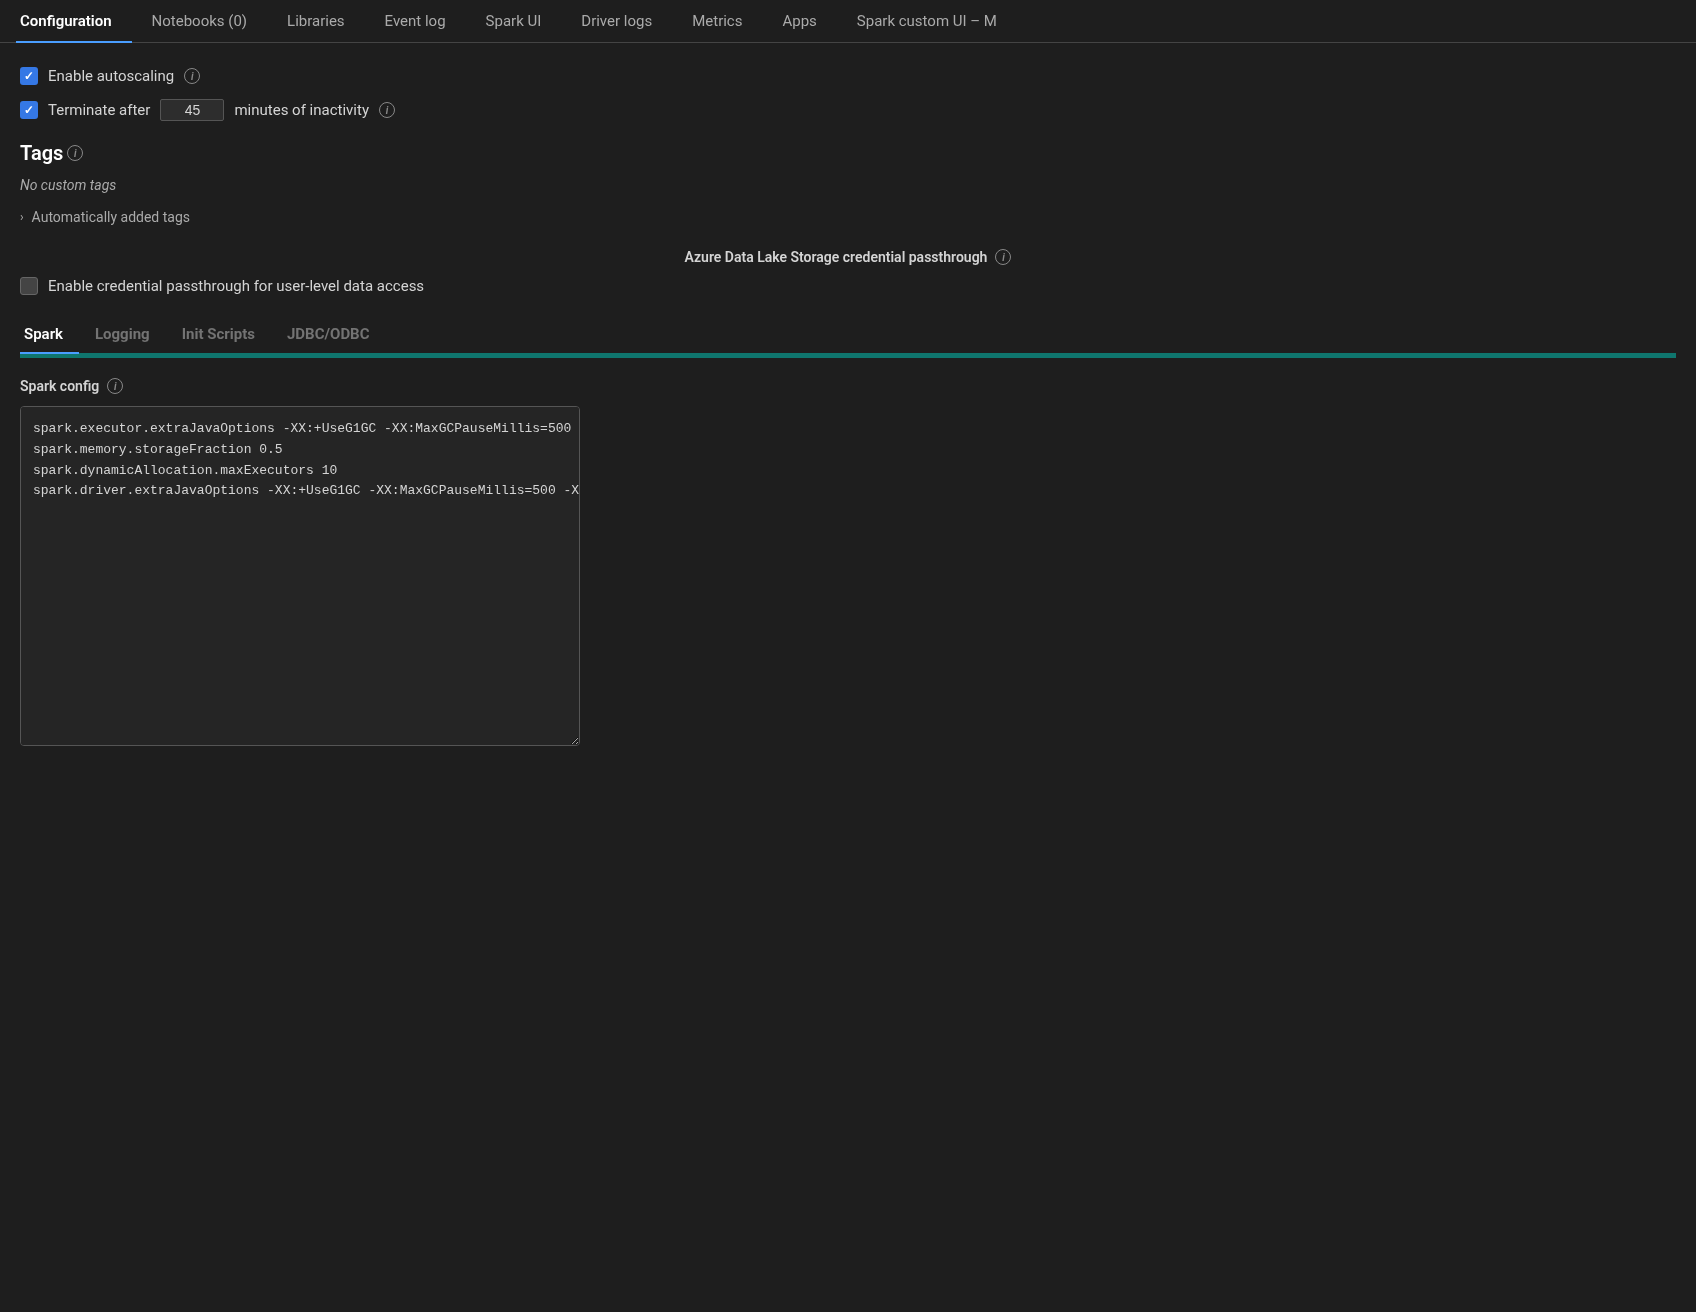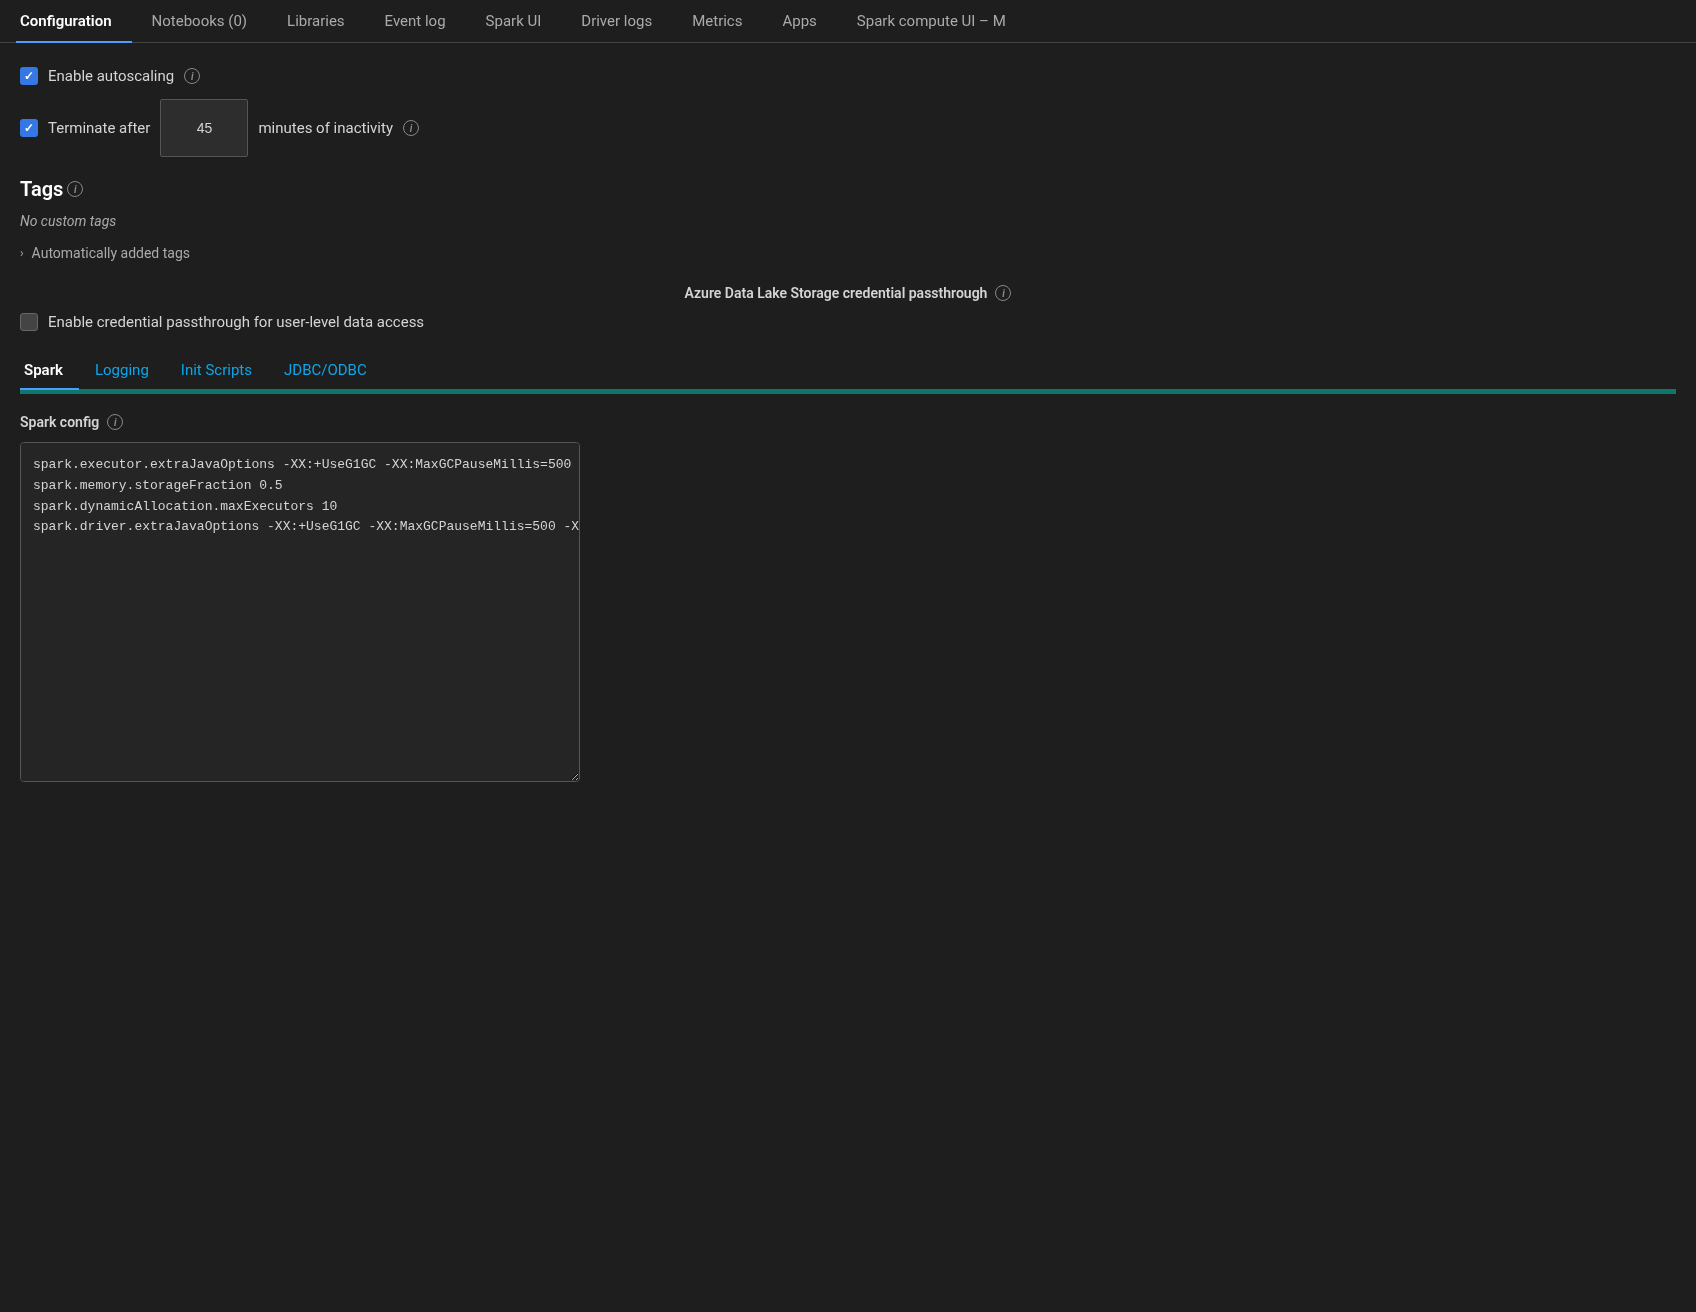--- a/index.html
+++ b/index.html
@@ -116,23 +116,23 @@
       cursor: help;
       font-style: italic;
       font-weight: bold;
       flex-shrink: 0;
     }
 
     .terminate-input {
       background-color: #2d2d2d;
       border: 1px solid #555;
       color: #d4d4d4;
-      padding: 20px 8px;
-      font-size: 14px;
-      width: 88px;
+      padding: 2px 8px;
+      font-size: 14px;
+      width: 64px;
       text-align: center;
       border-radius: 2px;
     }
 
     
     .section-title {
       font-size: 20px;
       font-weight: 600;
       color: #ffffff;
       margin-bottom: 12px;
@@ -213,23 +213,23 @@
     .sub-tabs {
       display: flex;
       border-bottom: 5px solid #0f766e;
       margin-bottom: 20px;
       gap: 0;
     }
 
     .sub-tab {
       padding: 10px 16px;
       cursor: pointer;
-      color: #0ea5e9;
+      color: #737373;
       font-size: 15px;
-      font-weight: 400;
+      font-weight: 700;
       position: relative;
     }
 
     .sub-tab.active {
       color: #ffffff;
       font-weight: 600;
     }
 
     .sub-tab.active::after {
       content: '';
@@ -276,21 +276,21 @@
 
 <div class="nav-tabs">
   <div class="nav-tab active">Configuration</div>
   <div class="nav-tab">Notebooks (0)</div>
   <div class="nav-tab">Libraries</div>
   <div class="nav-tab">Event log</div>
   <div class="nav-tab">Spark UI</div>
   <div class="nav-tab">Driver logs</div>
   <div class="nav-tab">Metrics</div>
   <div class="nav-tab">Apps</div>
-  <div class="nav-tab">Spark compute UI – M</div>
+  <div class="nav-tab">Spark custom UI – M</div>
 </div>
 
 <div class="content">
 
   
   <div class="checkbox-row">
     <div class="checkbox-custom"></div>
     <span class="checkbox-label">Enable autoscaling</span>
     <span class="info-icon">i</span>
   </div>

